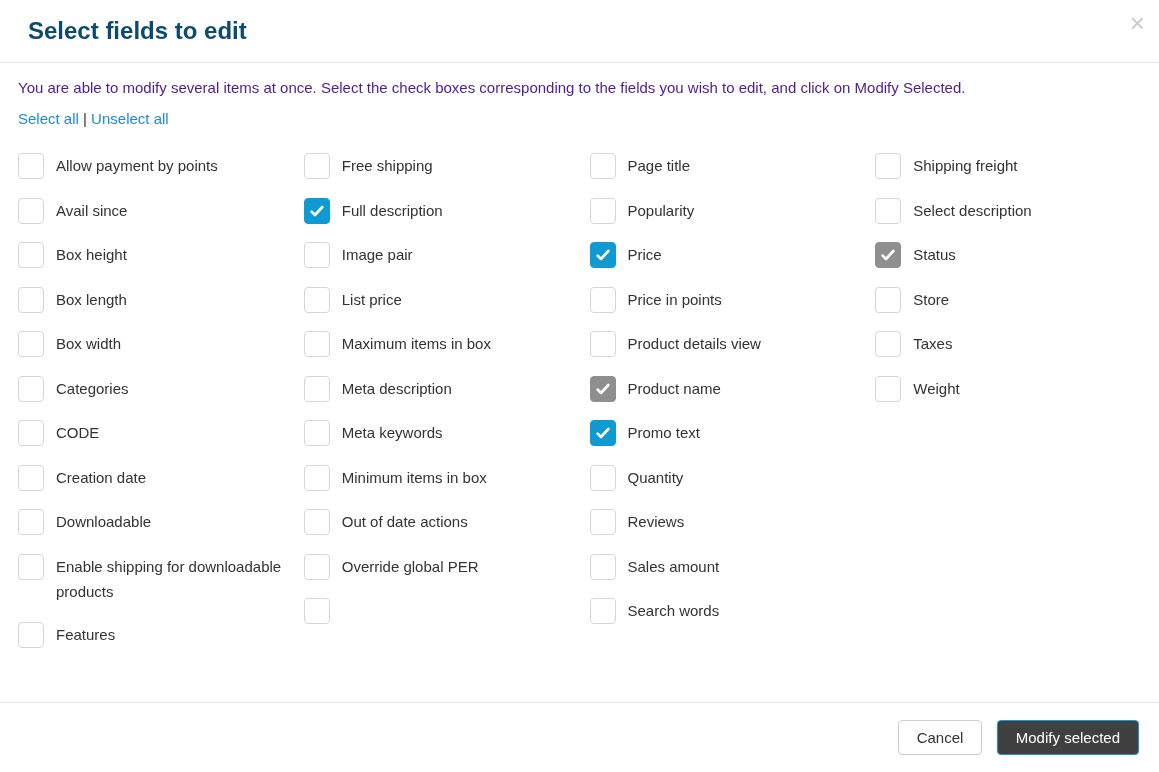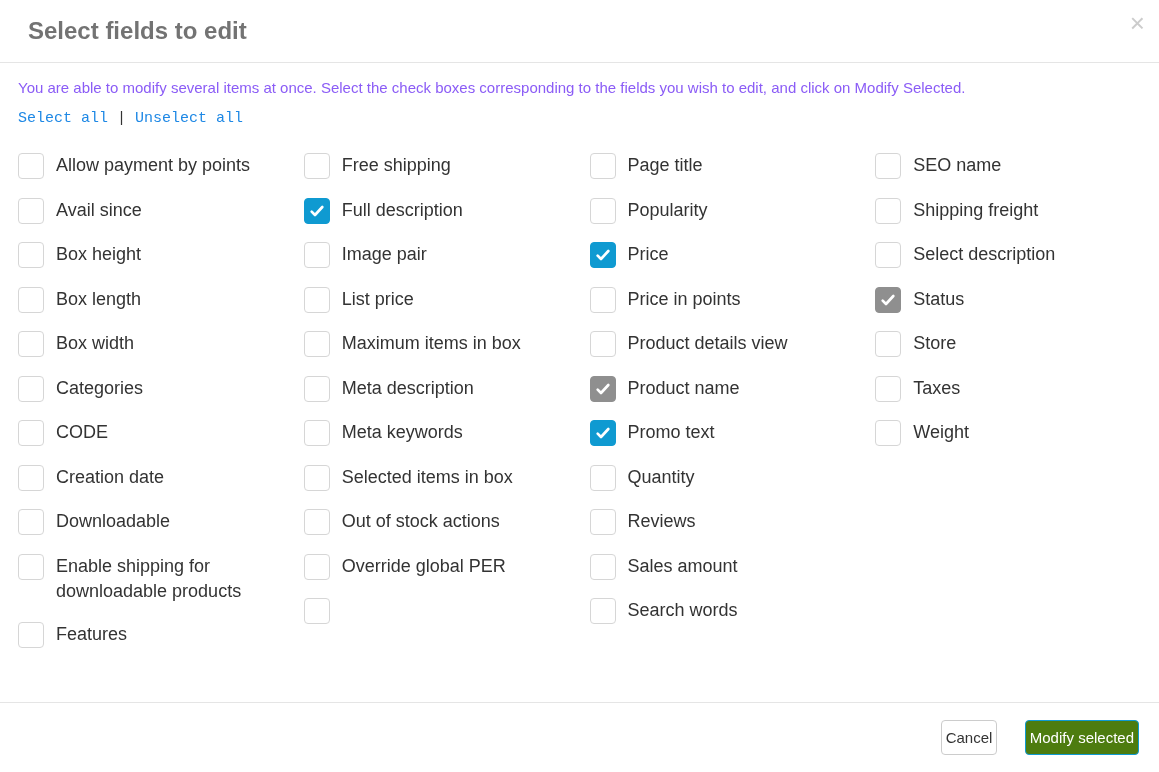--- a/index.html
+++ b/index.html
@@ -1,38 +1,38 @@
 <!DOCTYPE html>
 <html><head>
 <meta charset="utf-8">
 <style>
   * { box-sizing: border-box; }
   html, body { margin: 0; padding: 0; font-family: -apple-system, BlinkMacSystemFont, "Segoe UI", Helvetica, Arial, sans-serif; color: #333; }
   .modal { width: 1159px; height: 772px; position: relative; background: #fff; display: flex; flex-direction: column; }
   .modal-header { padding: 17px 28px; border-bottom: 1px solid #e5e5e5; position: relative; }
-  .modal-title { font-size: 24px; font-weight: 700; color: #737373; margin: 0; }
+  .modal-title { font-size: 24px; font-weight: 700; color: #0c4a6e; margin: 0; }
   .close-x { position: absolute; top: 10px; right: 14px; font-size: 26px; color: #ccc; cursor: pointer; line-height: 1; }
   .modal-body { flex: 1; overflow-y: scroll; padding: 16px 18px; }
-  .instruction { font-size: 15px; color: #8b5cf6; margin-bottom: 14px; }
-  .select-links { font-size: 15px; margin-bottom: 26px; font-family: Liberation Mono, monospace; }
+  .instruction { font-size: 15px; color: #4c1d95; margin-bottom: 14px; }
+  .select-links { font-size: 15px; margin-bottom: 26px; }
   .select-links a { color: #1e88e5; text-decoration: none; cursor: pointer; }
   .select-links span { color: #333; }
   .columns { display: grid; grid-template-columns: repeat(4, 1fr); column-gap: 20px; }
   .col { }
   .field-row { display: flex; align-items: flex-start; margin-bottom: 18.5px; }
   .checkbox { width: 26px; height: 26px; min-width:26px; border: 1px solid #d6d6d6; border-radius: 4px; margin-right: 12px; display: flex; align-items: center; justify-content: center; cursor: pointer; background:#fff; }
   .checkbox.checked { background: #0f9ad1; border-color: #0f9ad1; }
   .checkbox.disabled { background: #8f8f8f; border-color: #8f8f8f; cursor: default; }
   .checkbox svg { width: 16px; height: 16px; display:none; }
   .checkbox.checked svg, .checkbox.disabled svg { display: block; }
-  .field-label { font-size: 18px; color: #333; line-height: 25px; }
+  .field-label { font-size: 15px; color: #333; line-height: 25px; }
   .modal-footer { padding: 17px 20px; border-top: 1px solid #e5e5e5; text-align: right; }
-  .btn { display: inline-block; padding: 8px 4px; font-size: 15px; border-radius: 4px; cursor: pointer; border: 1px solid transparent; margin-left: 13px; }
+  .btn { display: inline-block; padding: 8px 18px; font-size: 15px; border-radius: 4px; cursor: pointer; border: 1px solid transparent; }
   .btn-cancel { background: #fff; border-color: #ccc; color: #333; margin-right: 10px; }
-  .btn-primary { background: #4d7c0f; border-color: #0f9ad1; color: #fff; }
+  .btn-primary { background: #404040; border-color: #0f9ad1; color: #fff; }
   
   ::-webkit-scrollbar { width: 17px; }
   ::-webkit-scrollbar-track { background: #f1f1f1; }
   ::-webkit-scrollbar-thumb { background: #c1c1c1; }
   ::-webkit-scrollbar-button:single-button { background:#f1f1f1; height:17px; display:block; }
 </style>
 </head>
 <body>
 
 <div class="modal">
@@ -120,25 +120,25 @@
           <div class="field-row">
             <div class="checkbox"></div>
             <div class="field-label">Meta description</div>
           </div>
           <div class="field-row">
             <div class="checkbox"></div>
             <div class="field-label">Meta keywords</div>
           </div>
           <div class="field-row">
             <div class="checkbox"></div>
-            <div class="field-label">Selected items in box</div>
-          </div>
-          <div class="field-row">
-            <div class="checkbox"></div>
-            <div class="field-label">Out of stock actions</div>
+            <div class="field-label">Minimum items in box</div>
+          </div>
+          <div class="field-row">
+            <div class="checkbox"></div>
+            <div class="field-label">Out of date actions</div>
           </div>
           <div class="field-row">
             <div class="checkbox"></div>
             <div class="field-label">Override global PER</div>
           </div>
           <div class="field-row">
             <div class="checkbox"></div>
           </div>
         </div>
         <div class="col">
@@ -193,24 +193,20 @@
           <div class="field-row">
             <div class="checkbox"></div>
             <div class="field-label">Sales amount</div>
           </div>
           <div class="field-row">
             <div class="checkbox"></div>
             <div class="field-label">Search words</div>
           </div>
         </div>
         <div class="col">
-          <div class="field-row">
-            <div class="checkbox"></div>
-            <div class="field-label">SEO name</div>
-          </div>
           <div class="field-row">
             <div class="checkbox"></div>
             <div class="field-label">Shipping freight</div>
           </div>
           <div class="field-row">
             <div class="checkbox"></div>
             <div class="field-label">Select description</div>
           </div>
           <div class="field-row">
             <div class="checkbox disabled">

